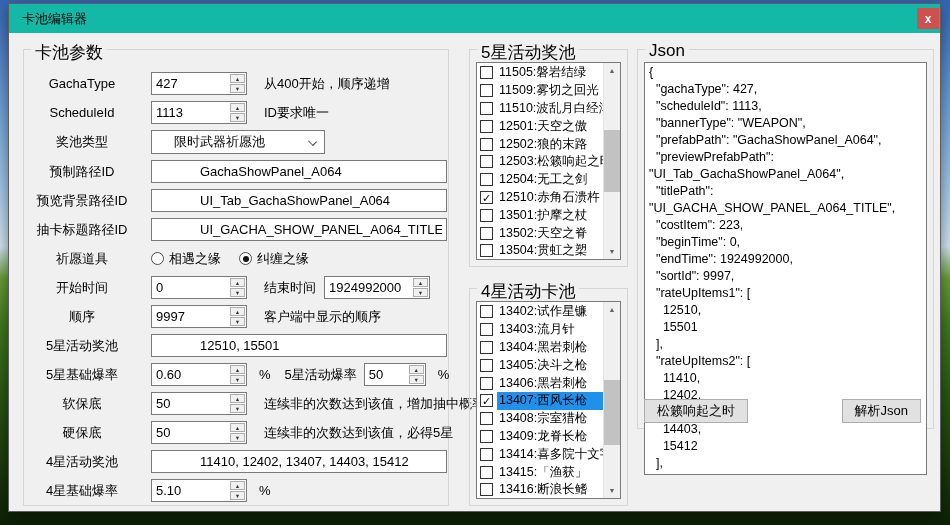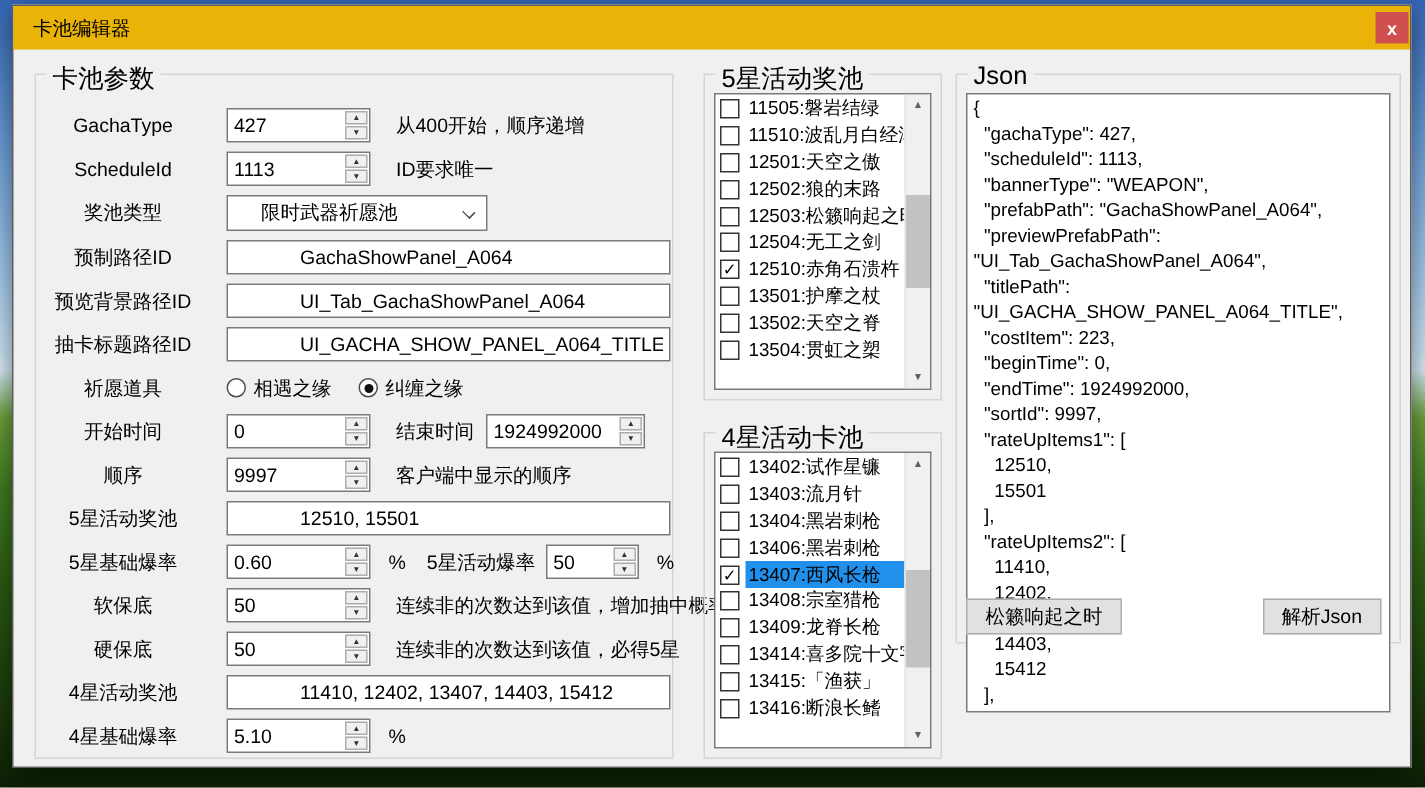--- a/index.html
+++ b/index.html
@@ -1,21 +1,21 @@
 <!DOCTYPE html>
 <html><head>
 <meta charset="utf-8">
 <style>
   * { box-sizing: border-box; margin: 0; padding: 0; }
   html,body { width:950px; height:525px; overflow:hidden; font-family:"Liberation Sans",sans-serif; }
   .desktop { position:absolute; inset:0; width:950px; height:525px;
     background:linear-gradient(180deg,#3566b5 0%,#6b9ed8 18%,#a5cbed 35%,#d7ebf8 47%,#6da23c 53%,#417d21 62%,#2b5a13 75%,#132c08 96%,#0d2006 100%); }
   .window { position:absolute; left:8px; top:3px; width:933px; height:509px;
     background:#f0f0f0; border:1px solid #5e5e5e; box-shadow:0 5px 16px rgba(0,0,0,.5); }
-  .titlebar { position:relative; height:29px; background:#eab308; display:flex; align-items:center;
+  .titlebar { position:relative; height:29px; background:#14b8a6; display:flex; align-items:center;
     padding-left:13px; font-size:13px; color:#000; }
   .close-btn { position:absolute; right:1px; top:4px; width:22px; height:21px; background:#d05050;
     color:#fff; font-size:12px; font-weight:bold; display:flex; align-items:center; justify-content:center; cursor:default; }
   .client { position:absolute; top:29px; left:0; right:0; bottom:0; }
   .groupbox { position:absolute; border:1px solid #d5d5d5; }
   .gb-label { position:absolute; top:-9px; left:7px; background:#f0f0f0; padding:0 4px; font-size:17px; white-space:nowrap; }
   
   .gb-params { left:14px; top:16px; width:426px; height:457px; padding-top:22px; }
   .frow { display:flex; align-items:center; height:23px; margin:0 8px 6px 8px; font-size:13px; }
   .flabel { width:100px; margin-right:19px; text-align:center; white-space:nowrap; flex:none; }
@@ -243,20 +243,24 @@
     <div class="groupbox gb-5">
       <div class="gb-label">5星活动奖池</div>
       <div class="listbox">
         <div class="lrows">
             <div class="lrow">
               <span class="cb"></span>
               <span class="llab">11505:磐岩结绿</span>
             </div>
             <div class="lrow">
               <span class="cb"></span>
+              <span class="llab">11509:雾切之回光</span>
+            </div>
+            <div class="lrow">
+              <span class="cb"></span>
               <span class="llab">11510:波乱月白经津</span>
             </div>
             <div class="lrow">
               <span class="cb"></span>
               <span class="llab">12501:天空之傲</span>
             </div>
             <div class="lrow">
               <span class="cb"></span>
               <span class="llab">12502:狼的末路</span>
             </div>
@@ -301,20 +305,24 @@
               <span class="cb"></span>
               <span class="llab">13402:试作星镰</span>
             </div>
             <div class="lrow">
               <span class="cb"></span>
               <span class="llab">13403:流月针</span>
             </div>
             <div class="lrow">
               <span class="cb"></span>
               <span class="llab">13404:黑岩刺枪</span>
+            </div>
+            <div class="lrow">
+              <span class="cb"></span>
+              <span class="llab">13405:决斗之枪</span>
             </div>
             <div class="lrow">
               <span class="cb"></span>
               <span class="llab">13406:黑岩刺枪</span>
             </div>
             <div class="lrow sel">
               <span class="cb">✓</span>
               <span class="llab">13407:西风长枪</span>
             </div>
             <div class="lrow">

